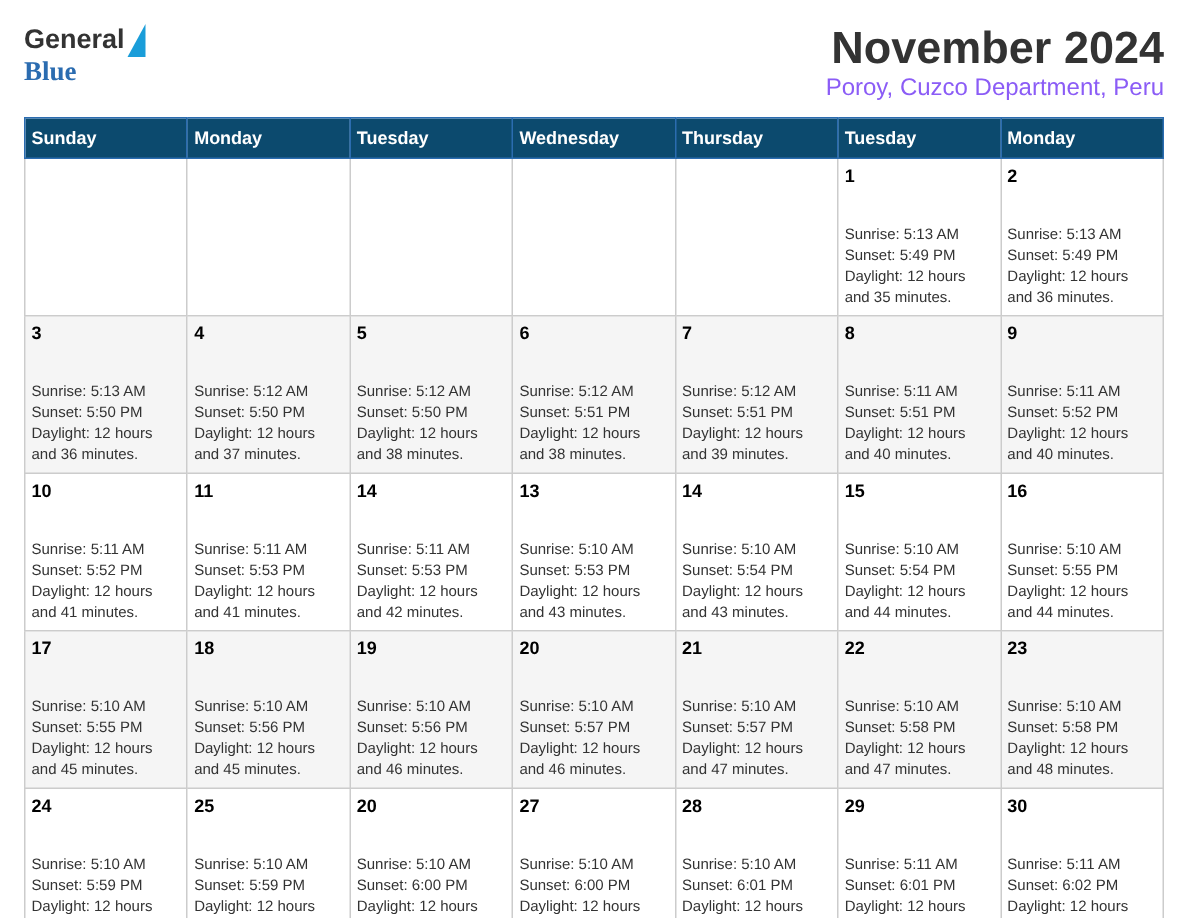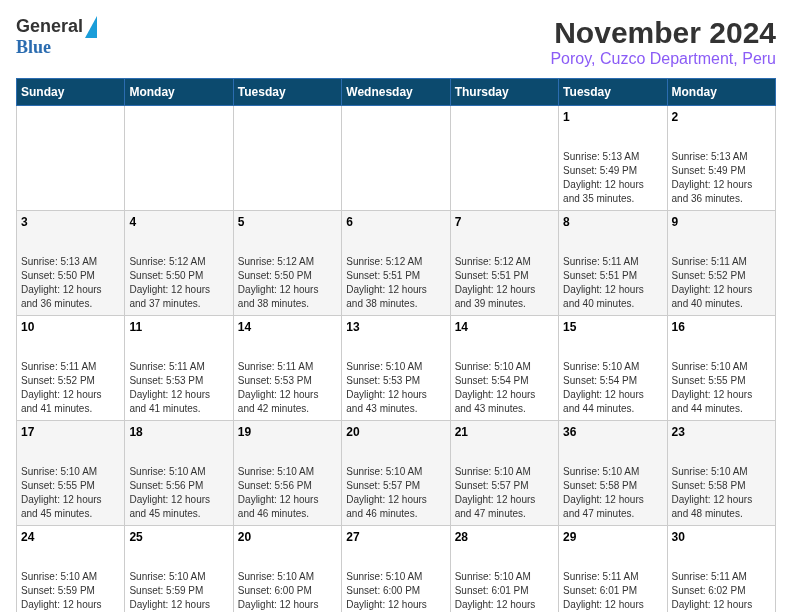--- a/index.html
+++ b/index.html
@@ -270,21 +270,21 @@
 and 46 minutes.</div>
         </td>
         <td>
           <span class="day-number">21</span>
           <div class="day-info" style="white-space: pre-line;">Sunrise: 5:10 AM
 Sunset: 5:57 PM
 Daylight: 12 hours
 and 47 minutes.</div>
         </td>
         <td>
-          <span class="day-number">36</span>
+          <span class="day-number">22</span>
           <div class="day-info" style="white-space: pre-line;">Sunrise: 5:10 AM
 Sunset: 5:58 PM
 Daylight: 12 hours
 and 47 minutes.</div>
         </td>
         <td>
           <span class="day-number">23</span>
           <div class="day-info" style="white-space: pre-line;">Sunrise: 5:10 AM
 Sunset: 5:58 PM
 Daylight: 12 hours

